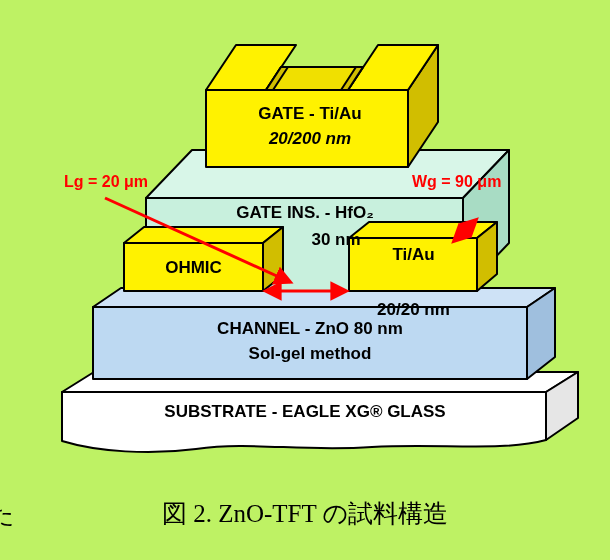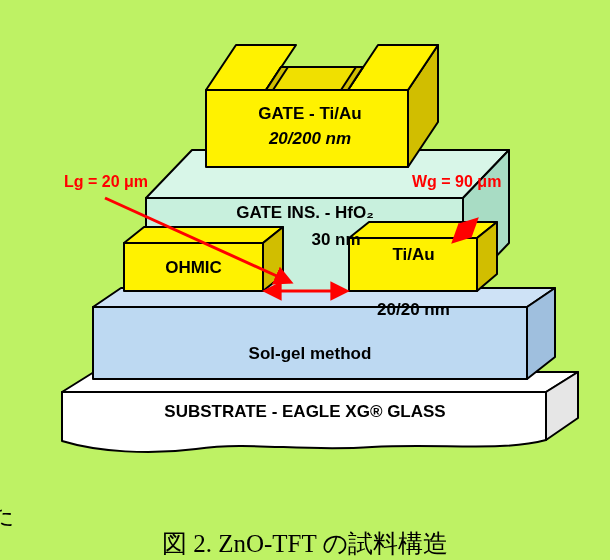--- a/index.html
+++ b/index.html
@@ -10,21 +10,21 @@
   #scene-svg{position:absolute;left:0;top:0;}
   .lbl{
     position:absolute;text-align:center;font-weight:bold;color:#000;
     font-size:17px;line-height:21px;letter-spacing:0;
   }
   .red-lbl{
     position:absolute;font-weight:bold;color:#ff0000;font-size:16px;line-height:22px;
     white-space:nowrap;
   }
   #caption-line{position:absolute;left:0;top:497px;width:610px;text-align:center;
-    font-family:"Liberation Serif",serif;font-size:25px;color:#000;margin-top:30px;}
+    font-family:"Liberation Serif",serif;font-size:25px;color:#000;}
   #left-fragment{position:absolute;left:-10px;top:499px;width:30px;
     font-family:"Liberation Serif",serif;font-size:24px;color:#000;}
   polygon,path.face{stroke:#000;stroke-width:2;stroke-linejoin:round;}
 </style>
 </head>
 <body>
 
 <div id="stage">
 
   <svg id="scene-svg" width="610" height="470" viewBox="0 0 610 470">
@@ -85,20 +85,21 @@
   <div class="lbl" style="left:210px;top:128px;width:200px;font-style:italic;">20/200 nm</div>
 
   <div class="lbl" style="left:165px;top:202px;width:280px;">GATE INS. - HfO₂</div>
   <div class="lbl" style="left:296px;top:229px;width:80px;">30 nm</div>
 
   <div class="lbl" style="left:352px;top:244px;width:123px;">Ti/Au</div>
 
   <div class="lbl" style="left:126px;top:257px;width:135px;">OHMIC</div>
   <div class="lbl" style="left:352px;top:267px;width:123px;margin-top:32px;">20/20 nm</div>
 
+  <div class="lbl" style="left:100px;top:318px;width:420px;">CHANNEL - ZnO 80 nm</div>
   <div class="lbl" style="left:70px;top:401px;width:470px;">SUBSTRATE - EAGLE XG® GLASS</div>
 
   <div class="lbl" style="left:100px;top:343px;width:420px;">Sol-gel method</div>
 
   <div class="red-lbl" style="left:64px;top:171px;">Lg = 20 μm</div>
   <div class="red-lbl" style="left:412px;top:171px;">Wg = 90 μm</div>
 
   <div id="caption-line">図 2.  ZnO-TFT の試料構造</div>
   <div id="left-fragment">た</div>
 

